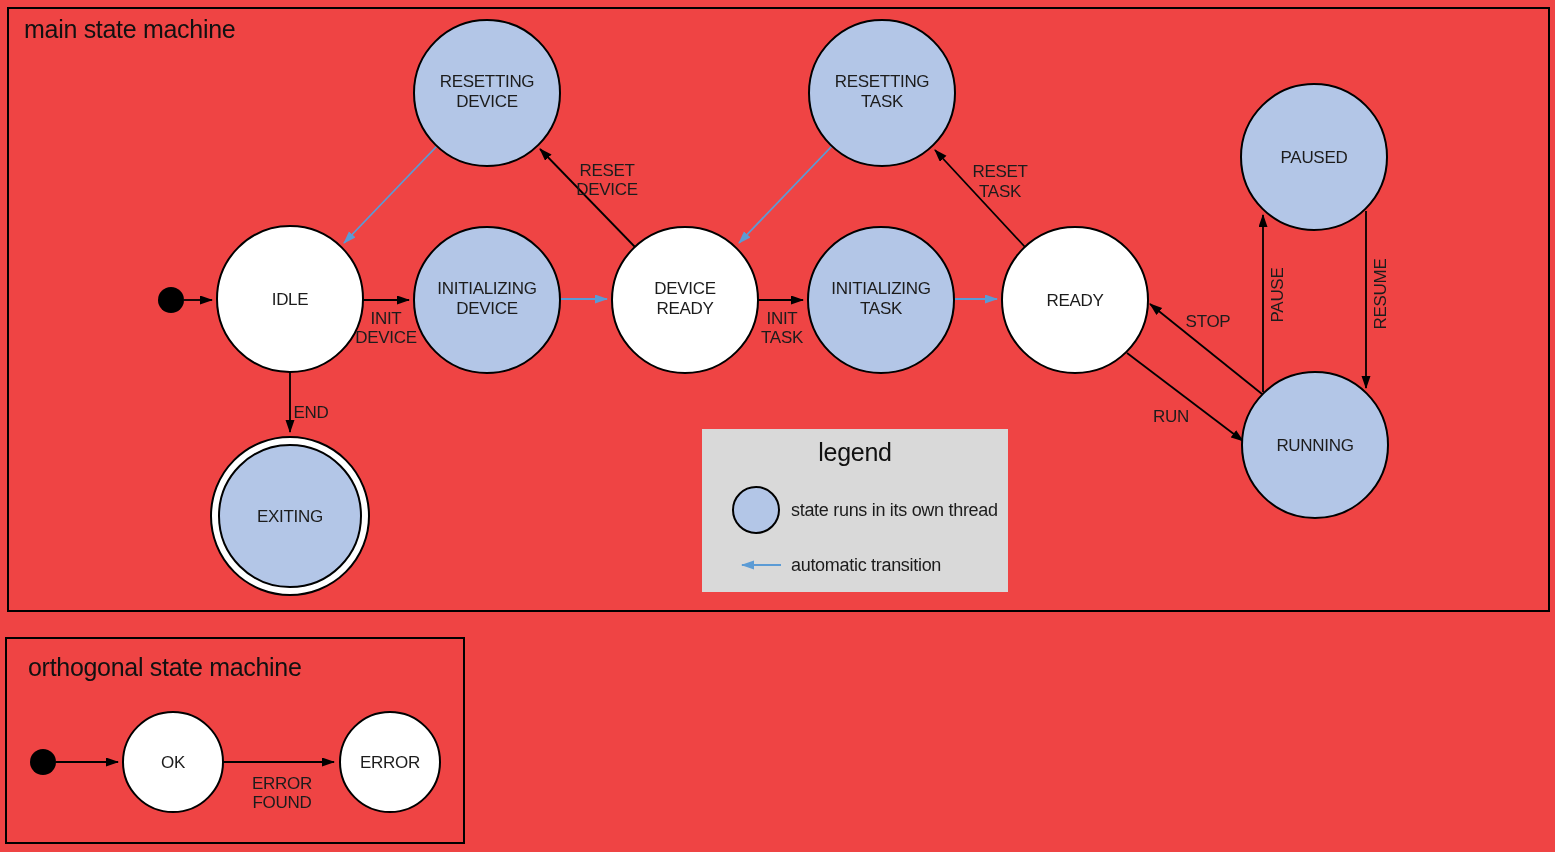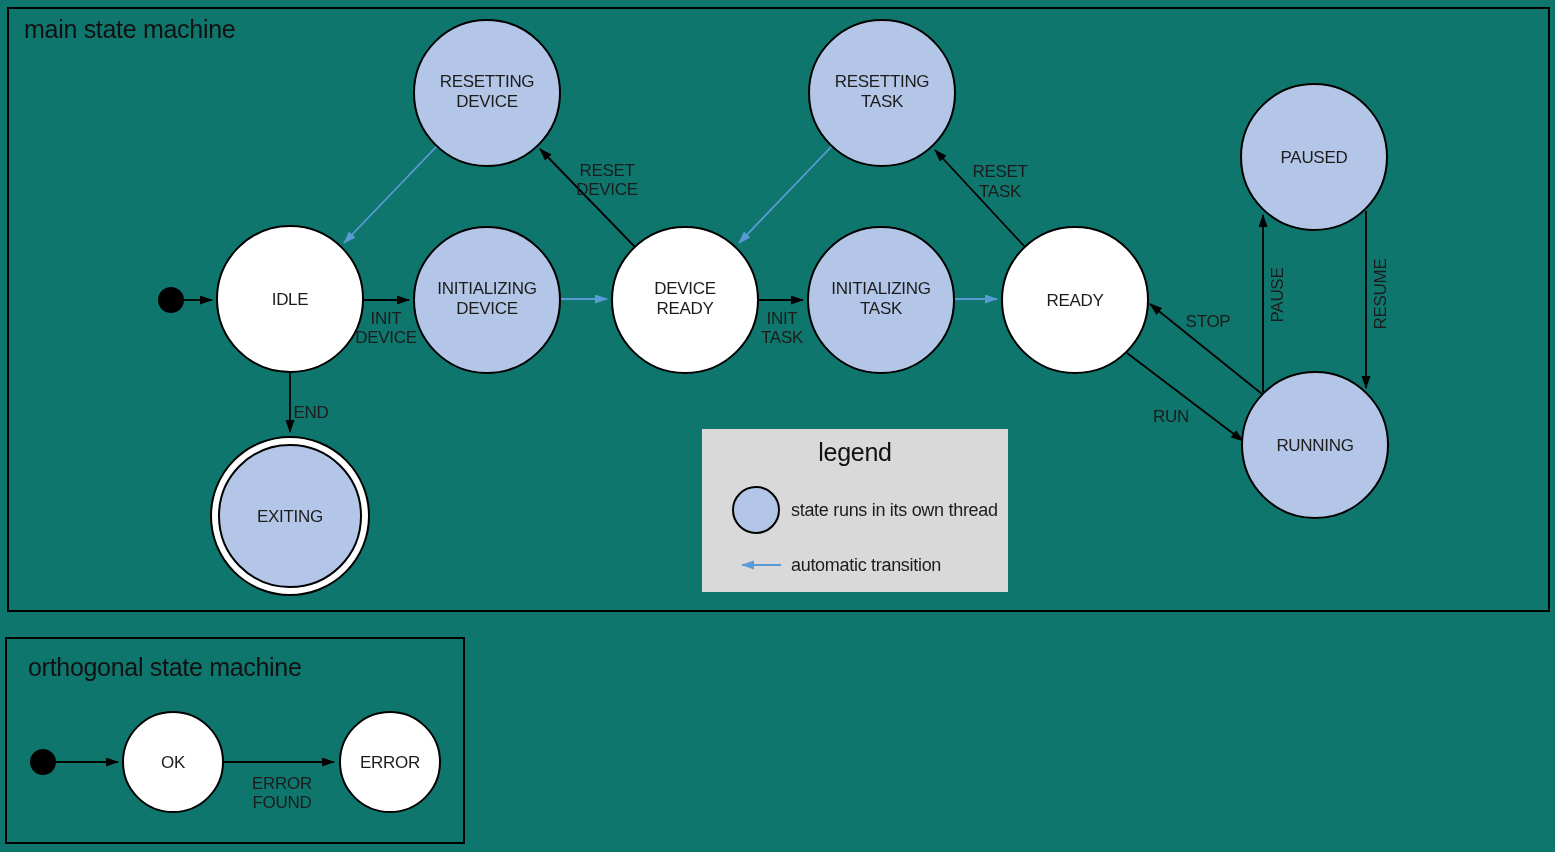--- a/index.html
+++ b/index.html
@@ -1,16 +1,16 @@
 <!DOCTYPE html>
 <html><head>
 <meta charset="utf-8">
 <style>
   html, body { margin: 0; padding: 0; background: #ffffff; }
-  .stage { position: relative; width: 1555px; height: 852px; background: #0f766e; }
+  .stage { position: relative; width: 1555px; height: 852px; background: #ef4444; }
   svg { display: block; }
   text {
     font-family: "Liberation Sans", sans-serif;
     fill: #1c1c1c;
     letter-spacing: -0.3px;
   }
   .panel-title { font-size: 25px; fill: #111111; }
   .state-label { font-size: 17px; text-anchor: middle; }
   .edge-label { font-size: 17px; text-anchor: middle; }
   .legend-title { font-size: 25px; text-anchor: middle; fill: #111111; }

